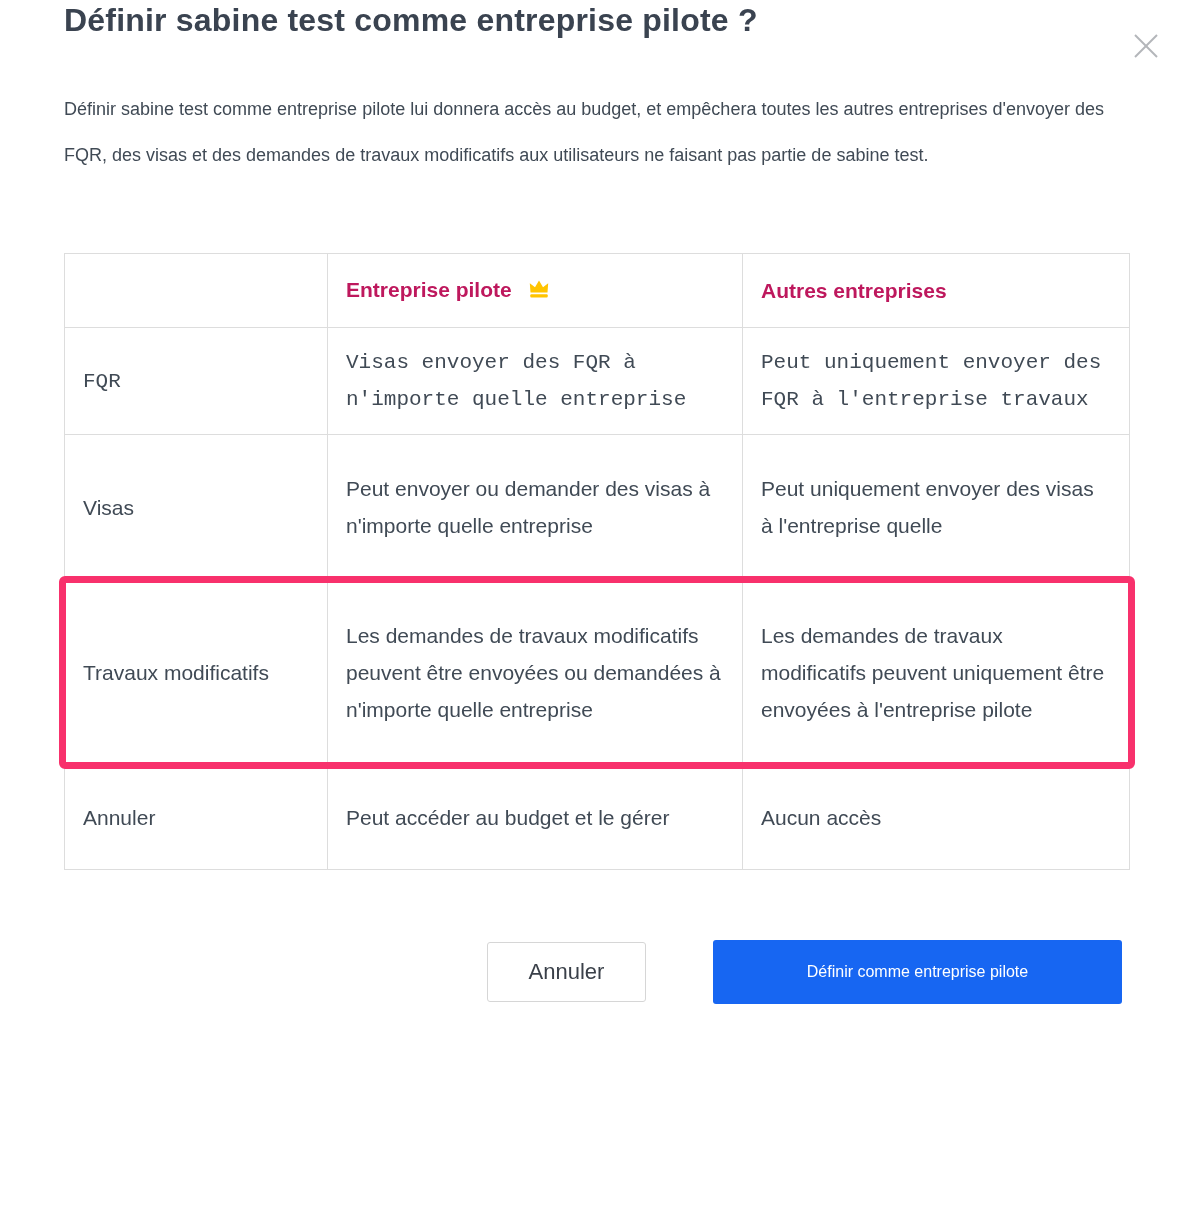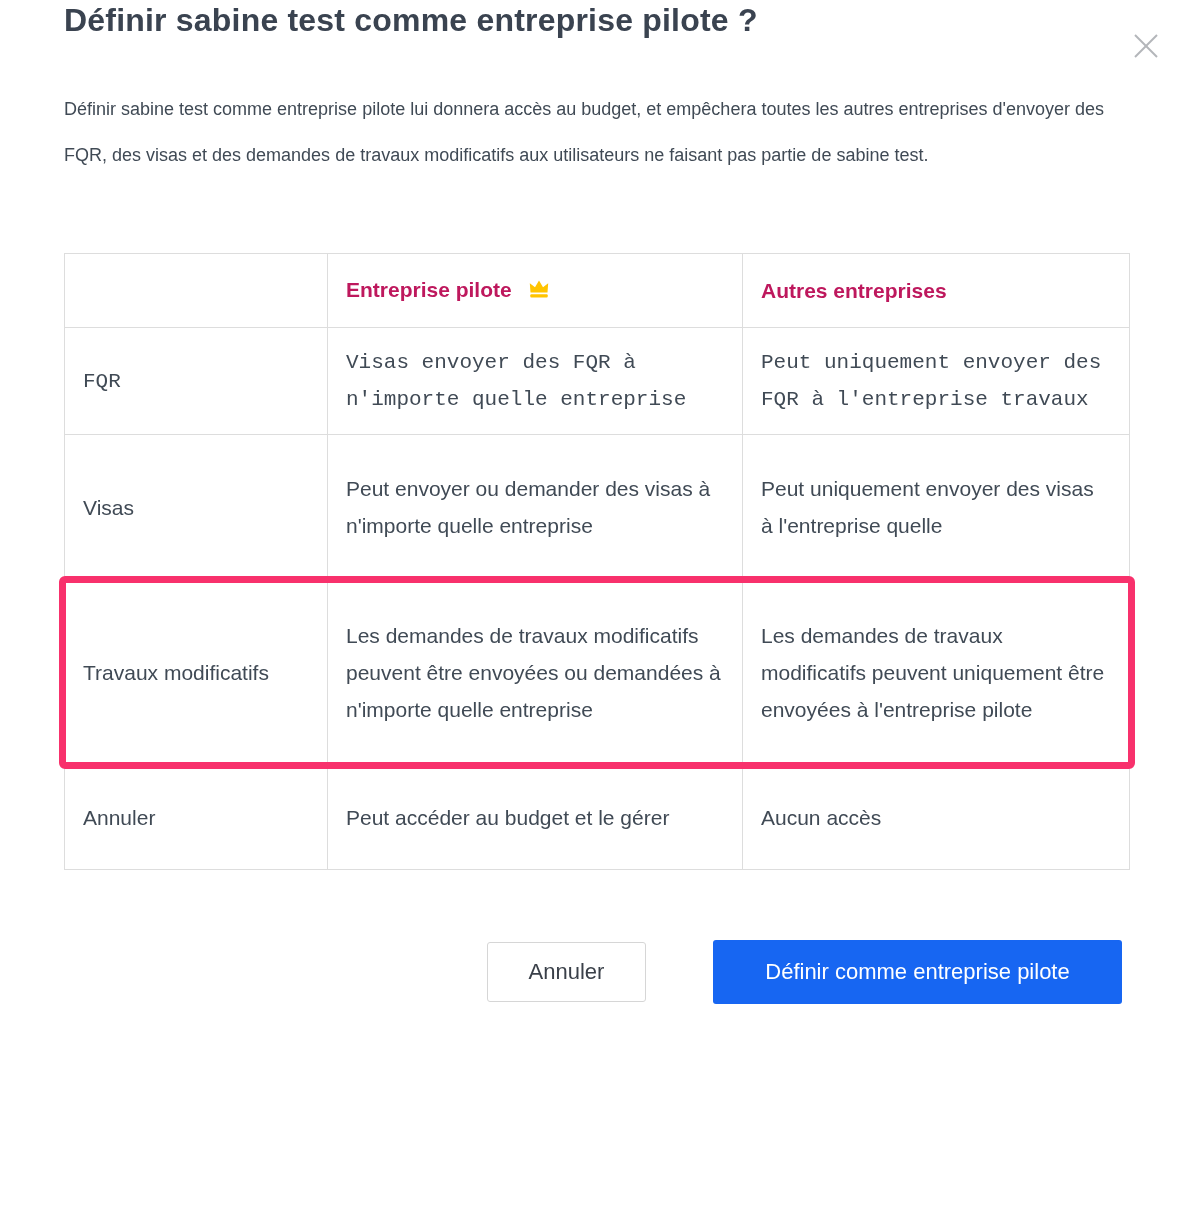--- a/index.html
+++ b/index.html
@@ -67,21 +67,21 @@
     border-radius:3px;cursor:pointer;
     display:flex;align-items:center;justify-content:center;margin-left:42px;
   }
   .btn-cancel{
     min-width:159px;height:60px;background:#ffffff;
     border:1px solid #D6D6D6;color:#3A4049;font-size:22px;
     padding:0 30px;
   }
   .btn-confirm{
     min-width:409px;height:64px;background:var(--primary-blue);
-    border:none;color:#ffffff;font-size:22px;padding:0 34px;
+    border:none;color:#ffffff;font-size:16px;padding:0 34px;
   }
 </style>
 </head>
 <body>
 
 <div class="modal">
 
   <button class="close-btn" aria-label="close">
     <span style="display:flex;">
       <svg width="30" height="30" viewBox="0 0 30 30">

